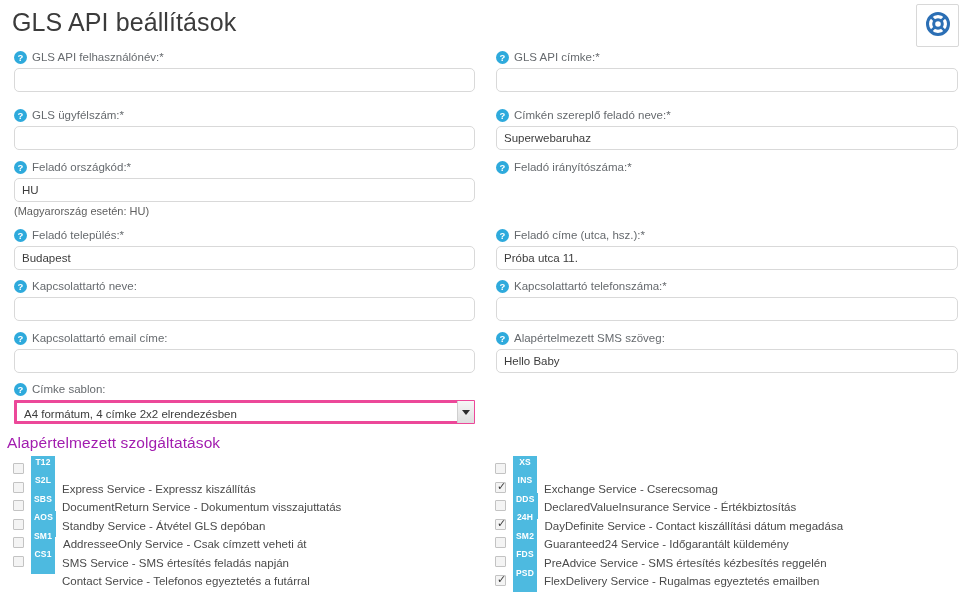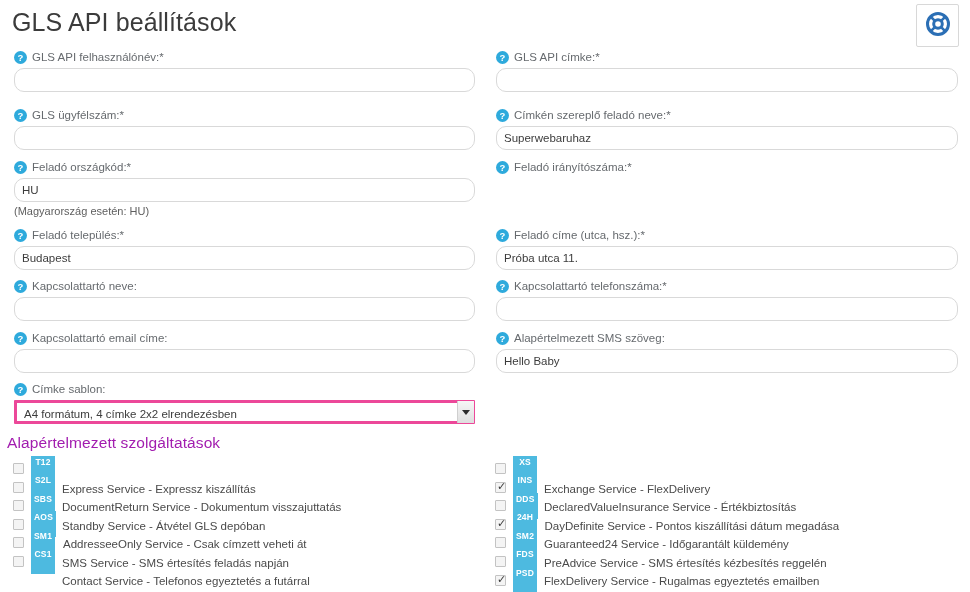--- a/index.html
+++ b/index.html
@@ -42,21 +42,21 @@
   .qmark {
     flex: 0 0 auto;
     width: 13px; height: 13px; border-radius: 50%;
     background: #2eaadc; color: #fff;
     font-size: 9.5px; font-weight: bold; line-height: 13px;
     text-align: center; font-family: "Liberation Sans", sans-serif;
   }
   .inp {
     width: 100%; height: 24px;
     border: 1px solid #d9d9d9; background: #fff;
-    border-radius: 10px;
+    border-radius: 5px;
     font-size: 11.5px; color: #3c3c3c;
     padding: 0 7px; line-height: 22px;
     display: block;
     font-family: "Liberation Sans", sans-serif;
   }
   .redacted {
     position: relative; color: transparent;
   }
   .redacted::after {
     content: ""; position: absolute; left: 7px; top: 6px;
@@ -293,31 +293,31 @@
       <div class="svc-row">
         <span class="cb"></span>
         <span class="code">CS1</span>
         <span class="svc-txt">Contact Service - Telefonos egyeztetés a futárral</span>
       </div>
     </div>
   <div class="svc-col svc-right" id="svc-right">
       <div class="svc-row">
         <span class="cb"></span>
         <span class="code">XS</span>
-        <span class="svc-txt">Exchange Service - FlexDelivery</span>
+        <span class="svc-txt">Exchange Service - Cserecsomag</span>
       </div>
       <div class="svc-row">
         <span class="cb on"></span>
         <span class="code">INS</span>
         <span class="svc-txt">DeclaredValueInsurance Service - Értékbiztosítás</span>
       </div>
       <div class="svc-row">
         <span class="cb"></span>
         <span class="code">DDS</span>
-        <span class="svc-txt">DayDefinite Service - Pontos kiszállítási dátum megadása</span>
+        <span class="svc-txt">DayDefinite Service - Contact kiszállítási dátum megadása</span>
       </div>
       <div class="svc-row">
         <span class="cb on"></span>
         <span class="code">24H</span>
         <span class="svc-txt">Guaranteed24 Service - Időgarantált küldemény</span>
       </div>
       <div class="svc-row">
         <span class="cb"></span>
         <span class="code">SM2</span>
         <span class="svc-txt">PreAdvice Service - SMS értesítés kézbesítés reggelén</span>

